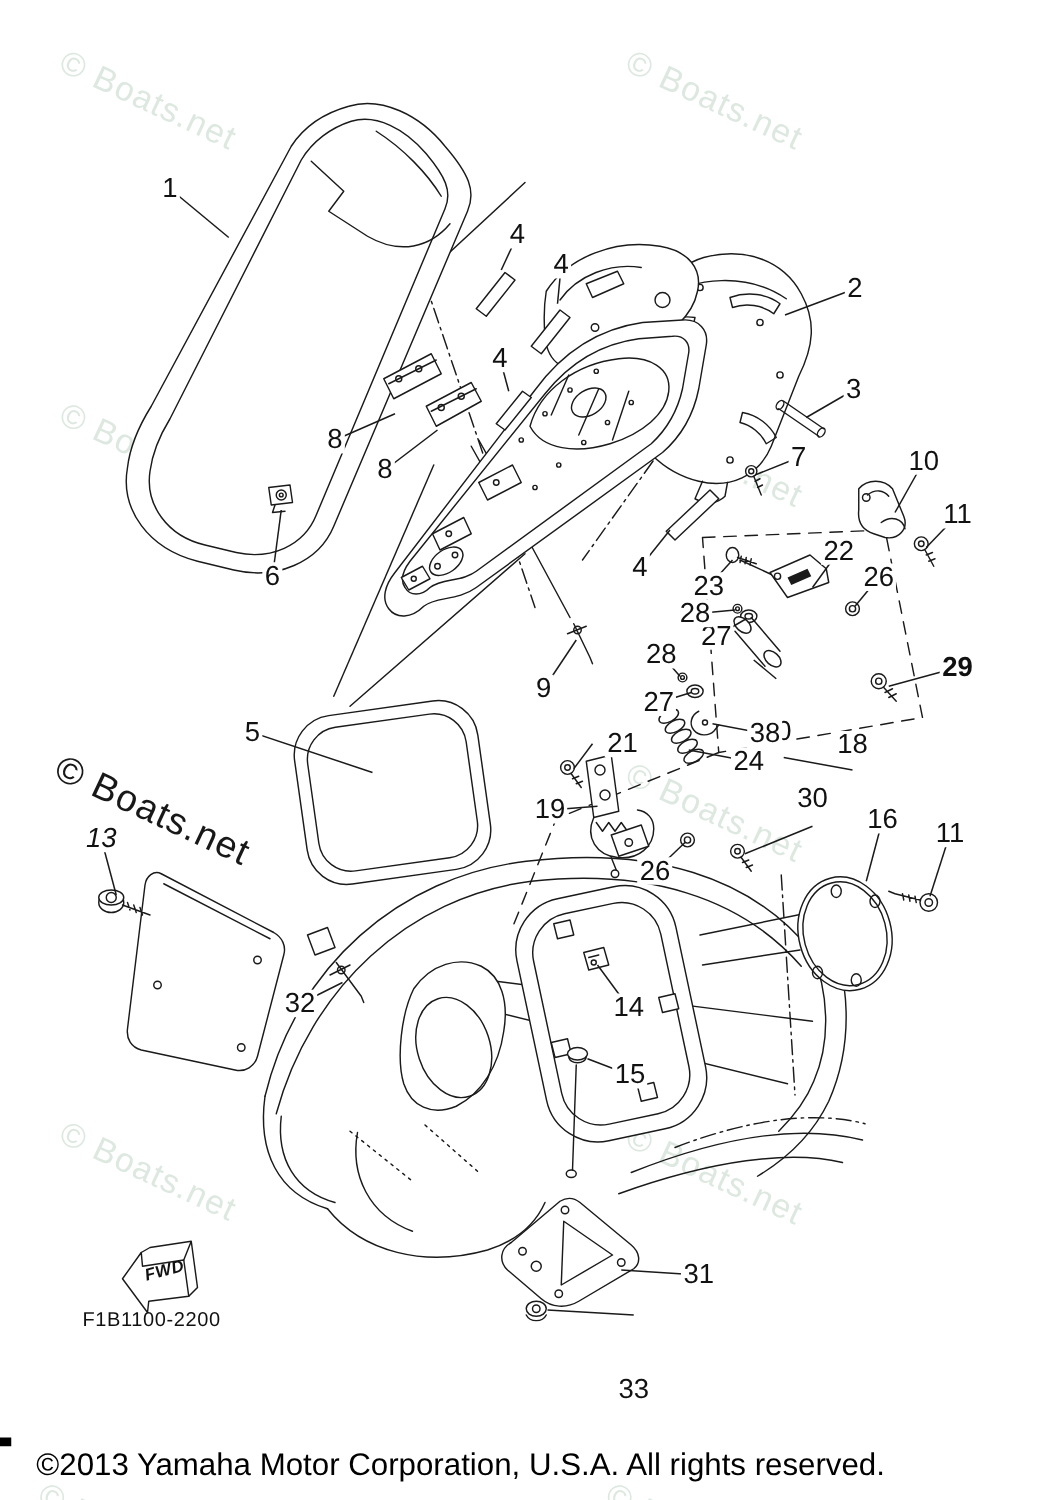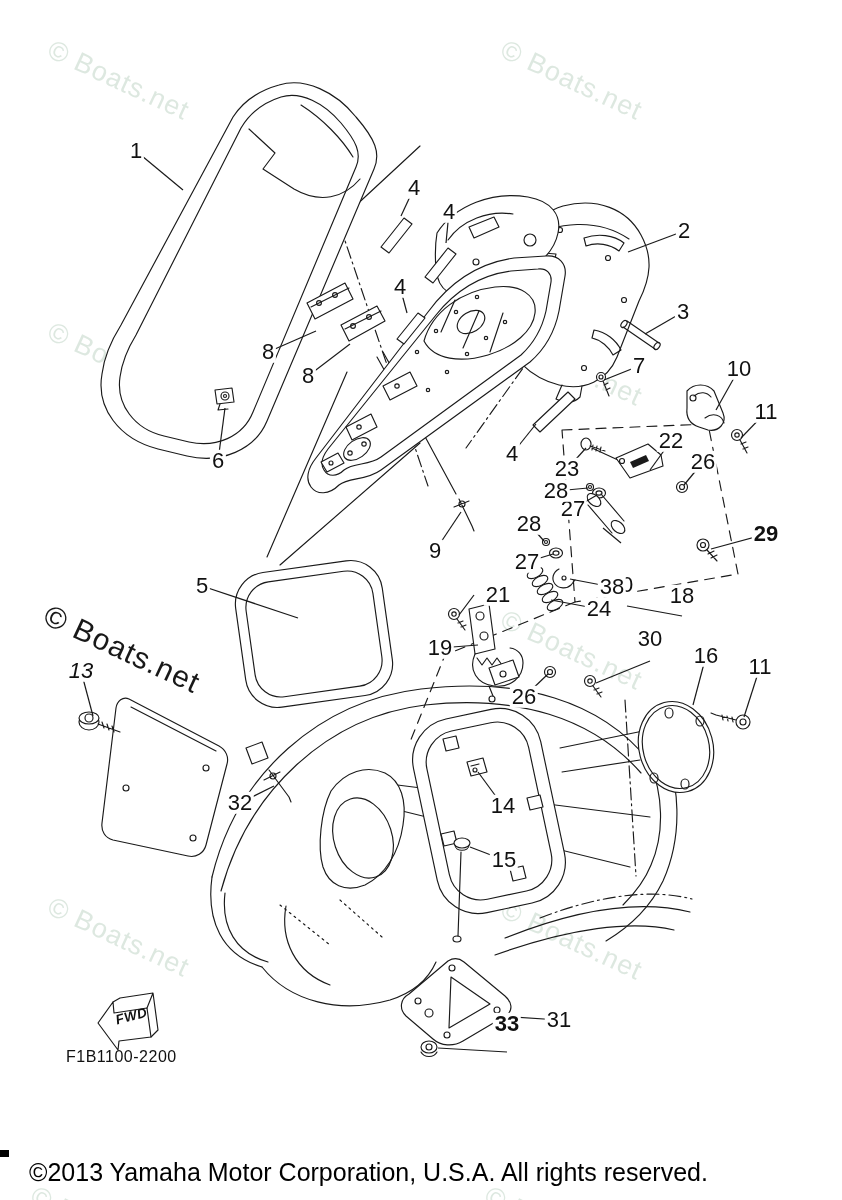--- a/index.html
+++ b/index.html
@@ -398,20 +398,20 @@
       <div class="callout" style="left: 703px; top: 462px;">26</div>
       <div class="callout" style="left: 524px; top: 697px;">26</div>
       <div class="callout" style="left: 573px; top: 509px;">27</div>
       <div class="callout" style="left: 527px; top: 562px;">27</div>
       <div class="callout" style="left: 556px; top: 491px;">28</div>
       <div class="callout" style="left: 529px; top: 524px;">28</div>
       <div class="callout" style="left: 766px; top: 534px; font-weight: bold;">29</div>
       <div class="callout" style="left: 650px; top: 639px;">30</div>
       <div class="callout" style="left: 559px; top: 1020px;">31</div>
       <div class="callout" style="left: 240px; top: 803px;">32</div>
-      <div class="callout" style="left: 507px; top: 1024px; font-weight: bold;">33</div>
+      <div class="callout" style="left: 507px; top: 1112px;">33</div>
     </div>
 
   <div class="fwd-label">FWD</div>
   <div class="diagram-code">F1B1100-2200</div>
   <div class="edge-mark"></div>
   <div class="footer">©2013 Yamaha Motor Corporation, U.S.A. All rights reserved.</div>
 </div>
 
 </body></html>

